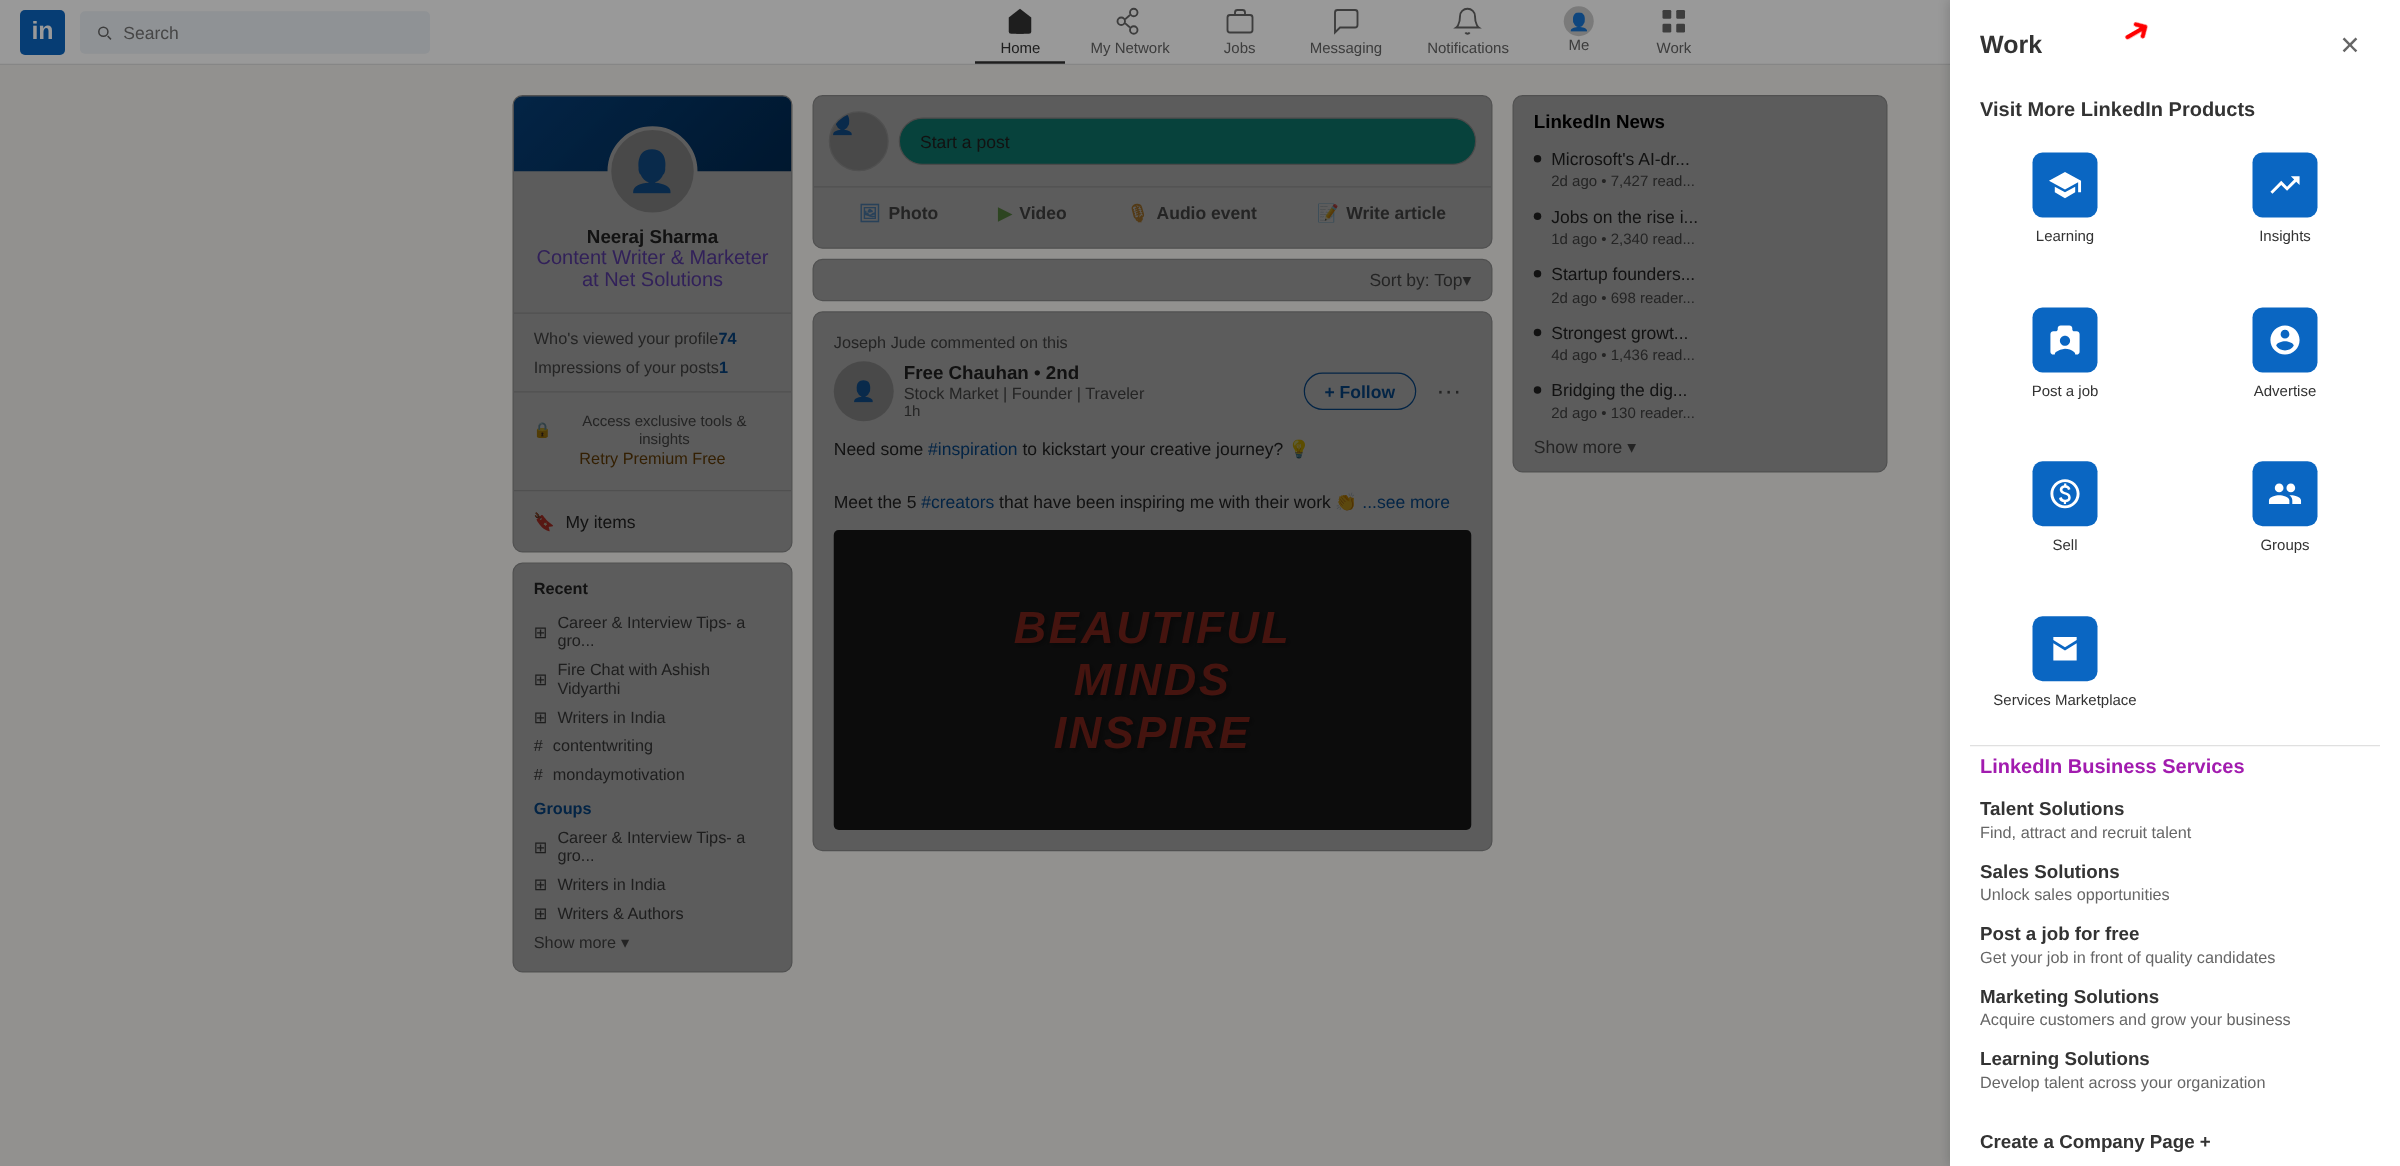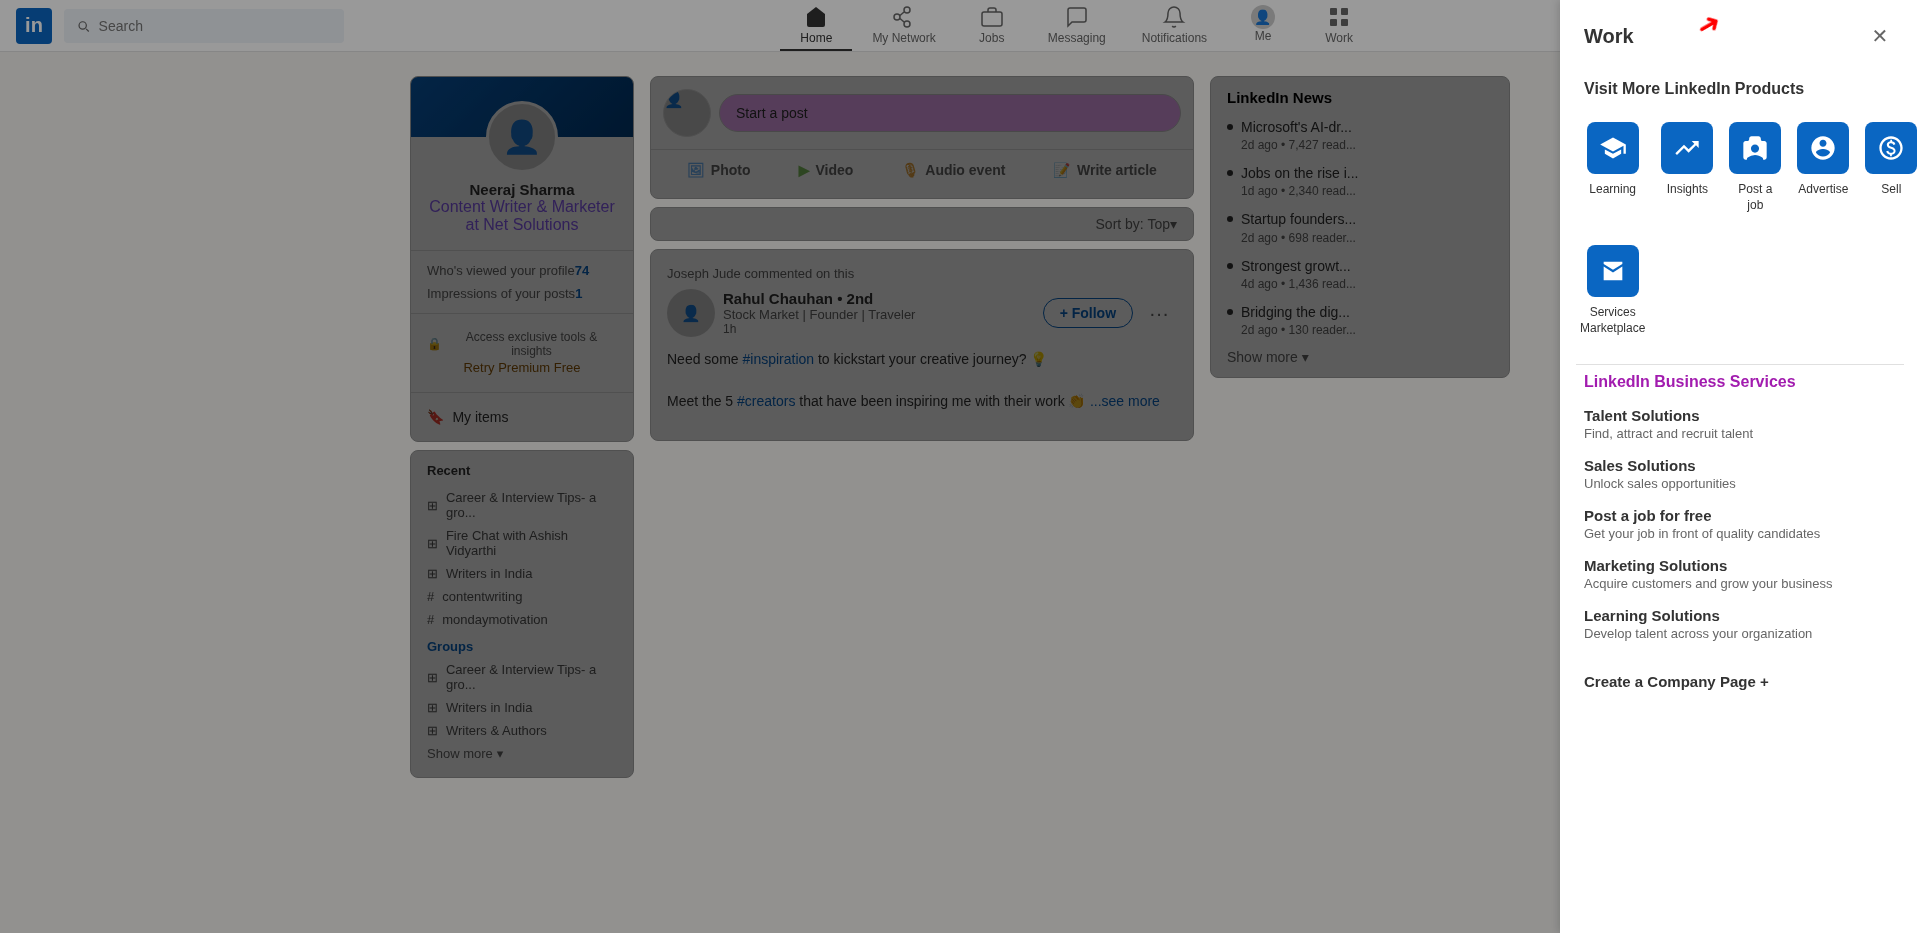--- a/index.html
+++ b/index.html
@@ -59,22 +59,22 @@
     .work-panel-title { font-size: 20px; font-weight: 600; color: #333; }
     .close-btn {
       width: 32px; height: 32px; border: none; background: none;
       cursor: pointer; display: flex; align-items: center; justify-content: center;
       color: #666; font-size: 20px; border-radius: 50%;
     }
 
     .section-title { font-size: 16px; font-weight: 600; color: #333; padding: 12px 24px 12px; }
 
     .products-grid {
-      display: grid; grid-template-columns: repeat(6, 1fr);
-      gap: 8px; padding: 0 16px 16px;
+      display: grid; grid-template-columns: repeat(2, 1fr);
+      gap: 24px; padding: 0 16px 16px;
     }
     .product-item {
       display: flex; flex-direction: column; align-items: center;
       padding: 12px 4px; cursor: pointer; border-radius: 8px;
       text-align: center;
     }
     .product-icon {
       width: 52px; height: 52px; border-radius: 8px;
       display: flex; align-items: center; justify-content: center;
       margin-bottom: 8px; font-size: 22px;
@@ -135,21 +135,21 @@
 
     .recent-section { padding: 12px 16px; }
     .recent-title { font-size: 13px; font-weight: 600; color: #333; margin-bottom: 8px; }
     .recent-item { display: flex; align-items: center; gap: 8px; padding: 4px 0; font-size: 13px; color: #555; cursor: pointer; }
     .groups-title { font-size: 13px; font-weight: 600; color: #0a66c2; margin: 8px 0 4px; }
     .show-more-btn { font-size: 13px; color: #666; display: flex; align-items: center; gap: 4px; cursor: pointer; padding: 4px 0; }
 
     
     .post-box { padding: 12px; display: flex; align-items: center; gap: 8px; }
     .post-avatar { width: 48px; height: 48px; border-radius: 50%; background: #ccc; border: 1px solid #ddd; overflow: hidden; flex-shrink: 0; }
-    .post-input { flex: 1; border: 1px solid #ccc; border-radius: 24px; padding: 10px 16px; font-size: 14px; color: #333; cursor: pointer; background: #f0abfc; }
+    .post-input { flex: 1; border: 1px solid #ccc; border-radius: 24px; padding: 10px 16px; font-size: 14px; color: #333; cursor: pointer; background: #14b8a6; }
     .post-actions { display: flex; justify-content: space-around; padding: 4px 12px 12px; border-top: 1px solid #e0e0e0; }
     .post-action { display: flex; align-items: center; gap: 6px; padding: 8px 12px; font-size: 14px; color: #666; cursor: pointer; border-radius: 4px; font-weight: 600; }
 
     .sort-bar { display: flex; justify-content: flex-end; align-items: center; padding: 8px 16px; border-top: 1px solid #e0e0e0; font-size: 14px; color: #666; }
 
     .feed-post { padding: 16px; }
     .post-header { display: flex; align-items: center; gap: 8px; margin-bottom: 12px; }
     .post-user-avatar { width: 48px; height: 48px; border-radius: 50%; background: #ccc; overflow: hidden; display: flex; align-items: center; justify-content: center; }
     .post-user-info { flex: 1; }
     .post-user-name { font-size: 15px; font-weight: 600; color: #333; }
@@ -474,30 +474,37 @@
 
     <div class="card">
       <div class="feed-post">
         <div style="font-size:13px;color:#666;margin-bottom:8px;">
           <span>Joseph Jude</span>
           <span>commented on this</span>
         </div>
         <div class="post-header">
           <div class="post-user-avatar">👤</div>
           <div class="post-user-info">
-            <div class="post-user-name">Rahul Chauhan • 2nd</div>
+            <div class="post-user-name">Free Chauhan • 2nd</div>
             <div class="post-user-desc">Stock Market | Founder | Traveler</div>
             <div class="post-time">1h</div>
           </div>
           <button class="follow-btn">+ Follow</button>
           <button class="more-btn">···</button>
         </div>
         <div class="post-text">
           Need some <span class="hashtag">#inspiration</span> to kickstart your creative journey? 💡<br><br>
           Meet the 5 <span class="hashtag">#creators</span> that have been inspiring me with their work 👏 <span style="color:#0a66c2;cursor:pointer">...see more</span>
+        </div>
+        <div class="post-image">
+          <div style="text-align:center;padding:20px;">
+            <div style="font-size:36px;font-weight:900;color:#c0392b;text-shadow:2px 2px 4px rgba(0,0,0,0.3);letter-spacing:2px;font-style:italic;">BEAUTIFUL</div>
+            <div style="font-size:36px;font-weight:900;color:#c0392b;text-shadow:2px 2px 4px rgba(0,0,0,0.3);letter-spacing:2px;font-style:italic;">MINDS</div>
+            <div style="font-size:36px;font-weight:900;color:#c0392b;text-shadow:2px 2px 4px rgba(0,0,0,0.3);letter-spacing:2px;font-style:italic;">INSPIRE</div>
+          </div>
         </div>
       </div>
     </div>
   </div>
 
   <div class="right-sidebar">
     <div class="card news-card">
       <div class="news-title">LinkedIn News</div>
       <div class="news-item">
         <div class="news-dot"></div>

